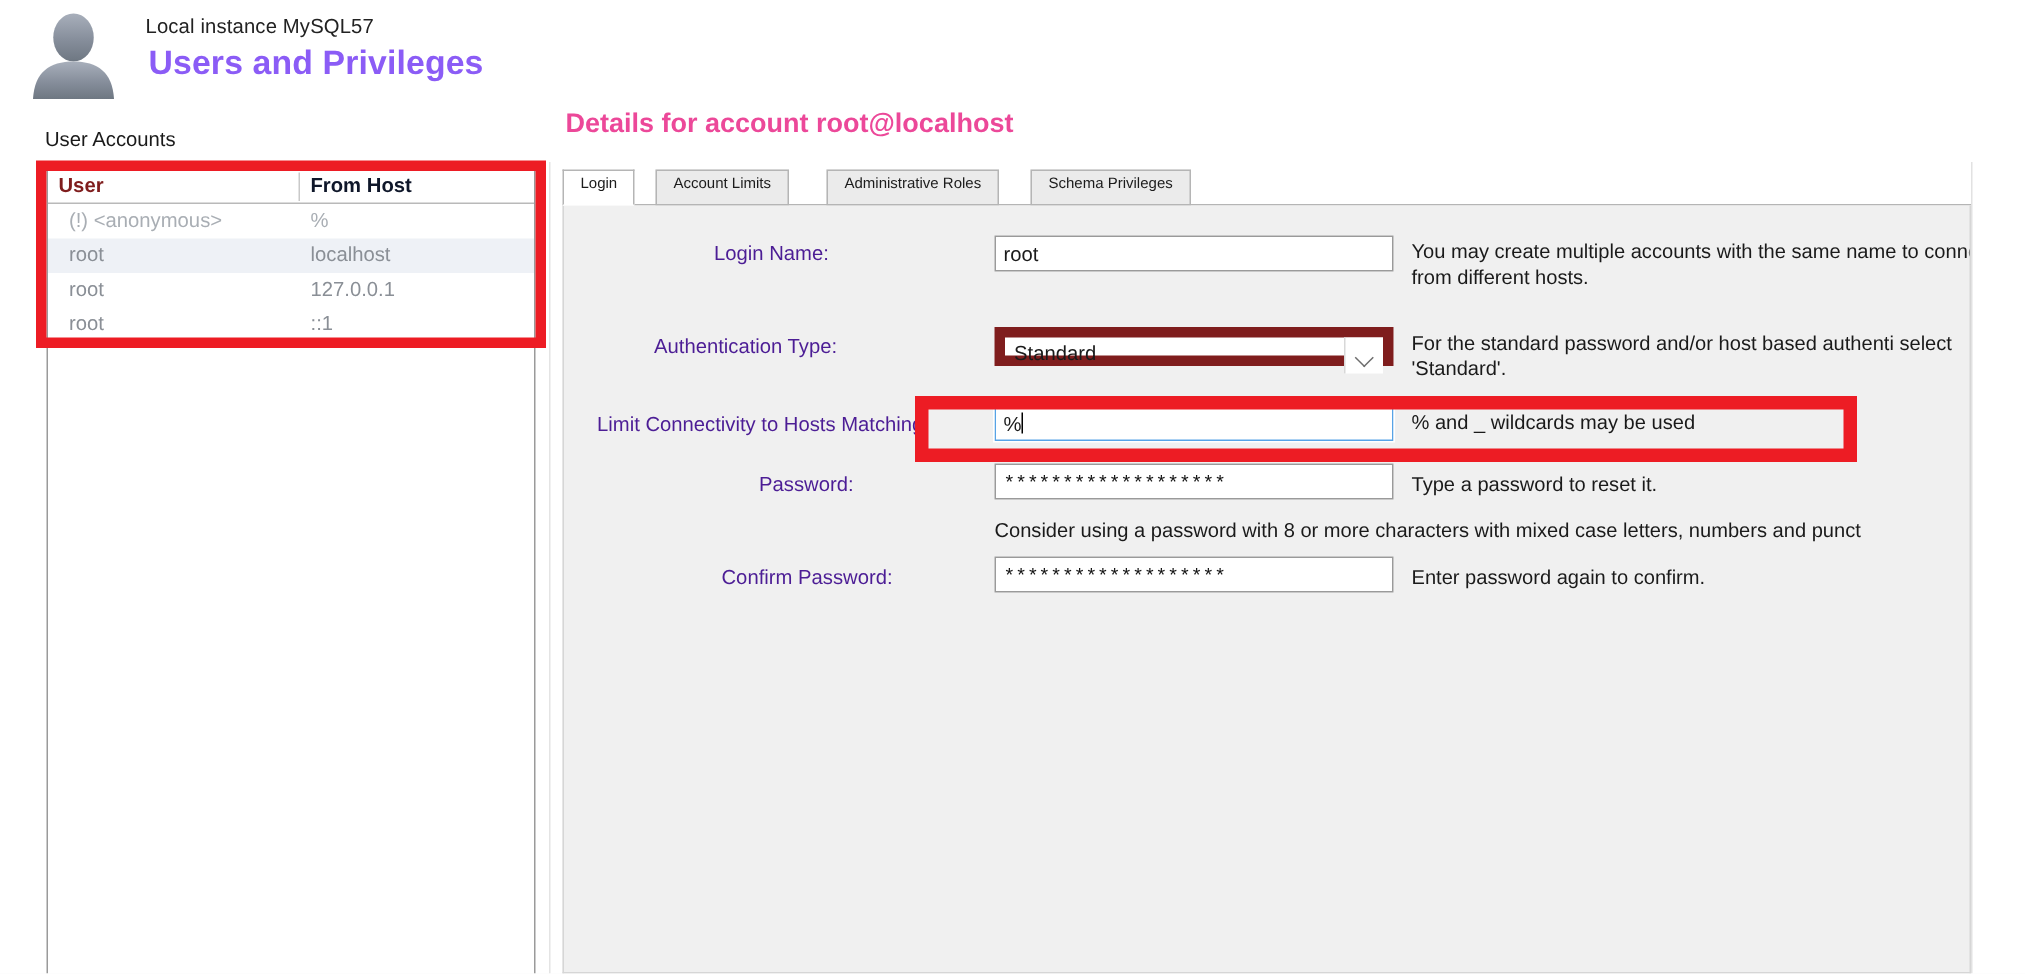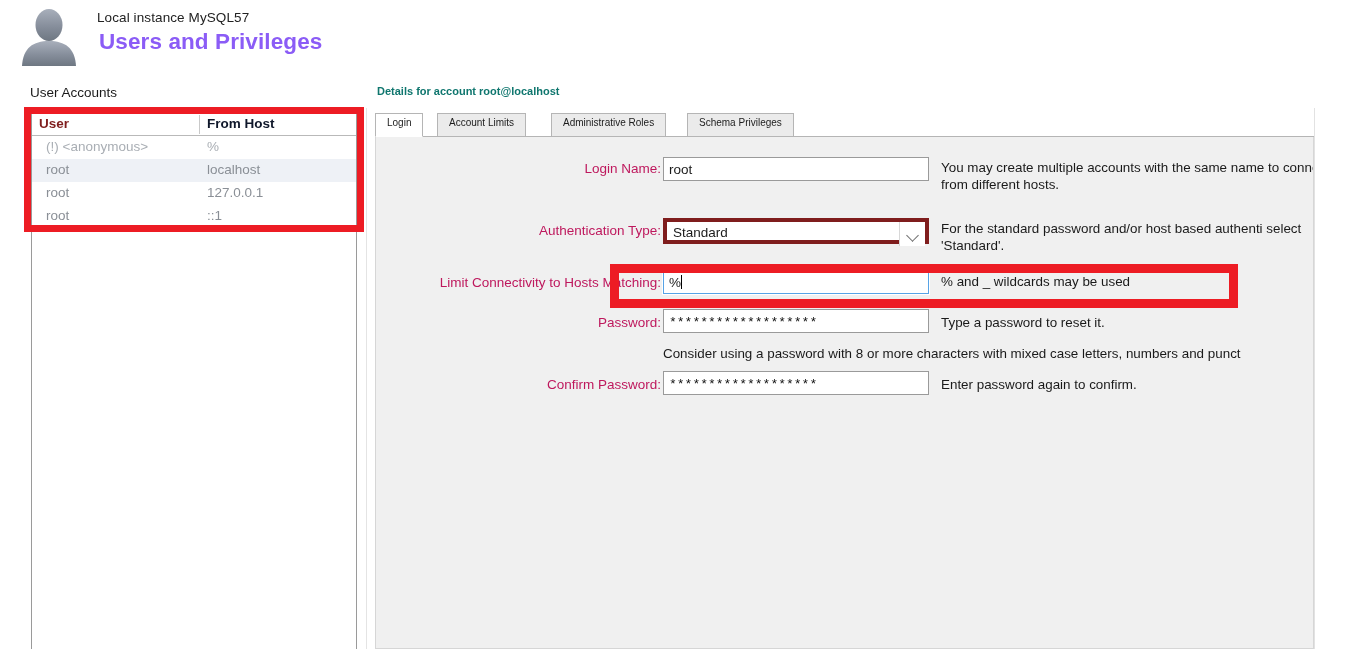--- a/index.html
+++ b/index.html
@@ -88,22 +88,22 @@
   }
 
   
   .pane-sep {
     position: absolute; left: 366px; top: 108px;
     width: 1px; height: 541px; background: #e4e4e4;
   }
 
   
   .details-label {
-    position: absolute; left: 377px; top: 85px;
-    font-size: 11px; font-weight: bold; color: #0f766e;
+    position: absolute; left: 377px; top: 72px;
+    font-size: 18px; font-weight: bold; color: #ec4899;
   }
   .tabbar {
     position: absolute; left: 375px; top: 113px;
     width: 939px; height: 24px;
   }
   .tab {
     position: absolute; top: 0; height: 24px;
     font-size: 10px; color: #1c1c1c;
     padding: 3px 11px 0 11px;
     background: #ebebeb;
@@ -123,22 +123,22 @@
 
   .panel {
     position: absolute; left: 375px; top: 137px;
     width: 939px; height: 512px;
     background: #f0f0f0;
     border: 1px solid #d6d6d6;
     border-top: none;
     overflow: hidden;
   }
   .flabel {
-    position: absolute; text-align: right;
-    font-size: 13.5px; color: #be185d;
+    position: absolute; 
+    font-size: 13.5px; color: #4c1d95;
     white-space: nowrap;
   }
   .finput {
     position: absolute;
     background: #ffffff;
     border: 1px solid #9a9a9a;
     font-size: 13.5px; color: #1a1a1a;
     padding: 2px 5px 0 5px;
     height: 24px; line-height: 20px;
     white-space: nowrap; overflow: hidden;
@@ -151,21 +151,21 @@
   .caret {
     display: inline-block;
     width: 1px; height: 14px;
     background: #000000;
     vertical-align: -2px;
     margin-left: 0px;
   }
   .fselect {
     position: absolute;
     background: #ffffff;
-    border: 4px solid #7f1d1d;
+    border: 7px solid #7f1d1d;
     height: 26px;
     font-size: 13.5px; color: #1a1a1a;
   }
   .fselect .val {
     position: absolute; left: 6px; top: 3px;
   }
   .fselect .arrowbox {
     position: absolute; right: 0; top: 0; width: 26px; height: 24px;
     background: #ffffff;
     border-left: 1px solid #d8d8d8;

